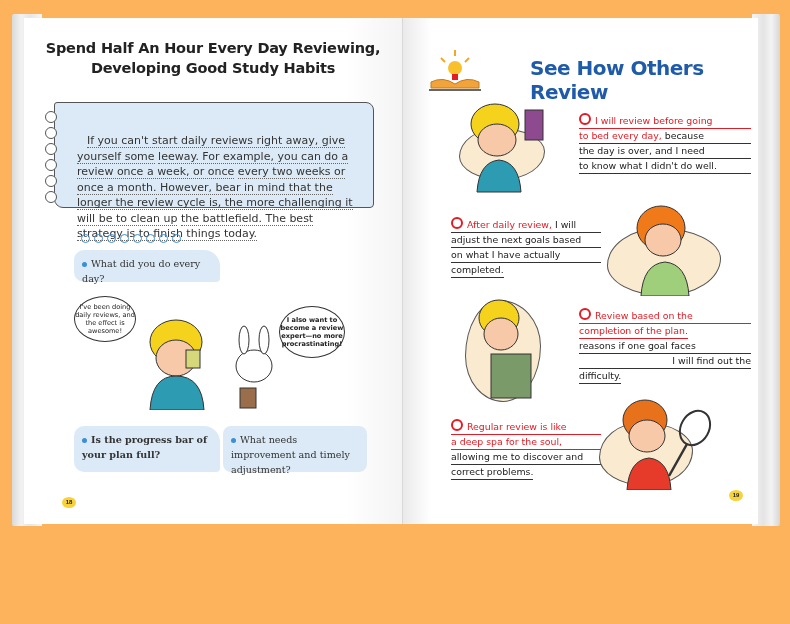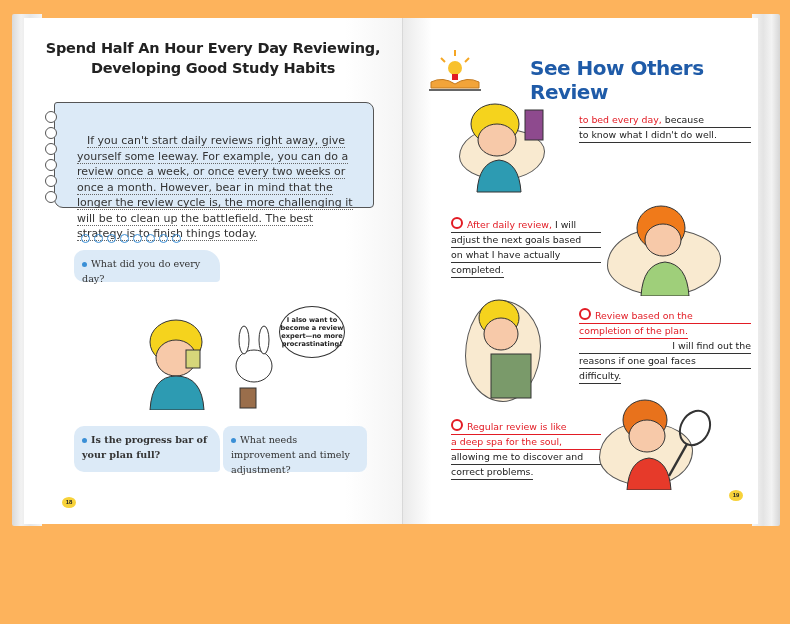--- a/index.html
+++ b/index.html
@@ -67,20 +67,23 @@
         <i></i>
         <i></i>
         <i></i>
         <i></i>
         <i></i>
         <i></i>
     </div>
 
     <div class="q" style="left:50px;top:232px;width:146px;height:32px;"><b></b><span>What did you do every day?</span></div>
 
+    <div class="bubble" style="left:50px;top:278px;width:60px;height:44px;">
+        <span>I've been doing daily reviews, and the effect is awesome!</span>
+      </div>
     <div class="bubble" style="left:255px;top:288px;width:64px;height:50px;font-weight:bold;">
         <span>I also want to become a review expert—no more procrastinating!</span>
       </div>
 
     <svg style="position:absolute;left:112px;top:292px;" width="180" height="100">
       <ellipse cx="40" cy="32" rx="26" ry="22" fill="#f5d31d" stroke="#333"></ellipse>
       <ellipse cx="40" cy="48" rx="20" ry="18" fill="#f7c9a9" stroke="#333"></ellipse>
       <rect x="50" y="40" width="14" height="18" fill="#d6d67a" stroke="#333"></rect>
       <path d="M14 100 Q16 66 40 66 Q66 66 68 100Z" fill="#2d9bb2" stroke="#333"></path>
       <ellipse cx="118" cy="56" rx="18" ry="16" fill="#fff" stroke="#333"></ellipse>
@@ -108,21 +111,23 @@
     <div class="title-right">See How Others Review</div>
 
     <div class="blob" style="left:56px;top:110px;width:84px;height:50px;"></div>
     <svg style="position:absolute;left:52px;top:78px;" width="100" height="100">
       <ellipse cx="40" cy="28" rx="24" ry="20" fill="#f5d31d" stroke="#333"></ellipse>
       <ellipse cx="42" cy="44" rx="19" ry="16" fill="#f7c9a9" stroke="#333"></ellipse>
       <path d="M22 96 Q24 66 44 64 Q64 66 66 96Z" fill="#2d9bb2" stroke="#333"></path>
       <rect x="70" y="14" width="18" height="30" fill="#8e4a8e" stroke="#333"></rect>
     </svg>
     <div class="entry" style="left:176px;top:95px;width:172px;">
+      <span class="line red red-line"><i class="ring"></i><span>I will review before going</span></span>
       <span class="line"><span class="red">to bed every day,</span> <span>because</span></span>
+      <span class="line">the day is over, and I need</span>
       <span class="line">to know what I didn't do well.</span>
     </div>
 
     <div class="entry" style="left:48px;top:199px;width:150px;">
       <span class="line"><i class="ring"></i><span class="red">After daily review,</span> <span>I will</span></span>
       <span class="line">adjust the next goals based</span>
       <span class="line">on what I have actually</span>
       <span class="line" style="display:inline-block;">completed.</span>
     </div>
     <div class="blob" style="left:204px;top:210px;width:112px;height:66px;"></div>
@@ -134,22 +139,22 @@
 
     <div class="blob" style="left:62px;top:282px;width:74px;height:100px;"></div>
     <svg style="position:absolute;left:60px;top:272px;" width="90" height="110">
       <ellipse cx="36" cy="28" rx="20" ry="18" fill="#f5d31d" stroke="#333"></ellipse>
       <ellipse cx="38" cy="44" rx="17" ry="16" fill="#f7c9a9" stroke="#333"></ellipse>
       <rect x="28" y="64" width="40" height="44" fill="#7a9a6a" stroke="#333"></rect>
     </svg>
     <div class="entry" style="left:176px;top:290px;width:172px;">
       <span class="line red red-line"><i class="ring"></i><span>Review based on the</span></span>
       <span class="line red red-line" style="display:inline-block;">completion of the plan.</span>
+      <span class="line">reasons if one goal faces</span>
       <span class="line" style="text-align:right;">I will find out the</span>
-      <span class="line">reasons if one goal faces</span>
       <span class="line" style="display:inline-block;">difficulty.</span>
     </div>
 
     <div class="entry" style="left:48px;top:401px;width:150px;">
       <span class="line red red-line"><i class="ring"></i><span>Regular review is like</span></span>
       <span class="line red red-line">a deep spa for the soul,</span>
       <span class="line">allowing me to discover and</span>
       <span class="line" style="display:inline-block;">correct problems.</span>
     </div>
     <div class="blob" style="left:196px;top:404px;width:92px;height:62px;"></div>

